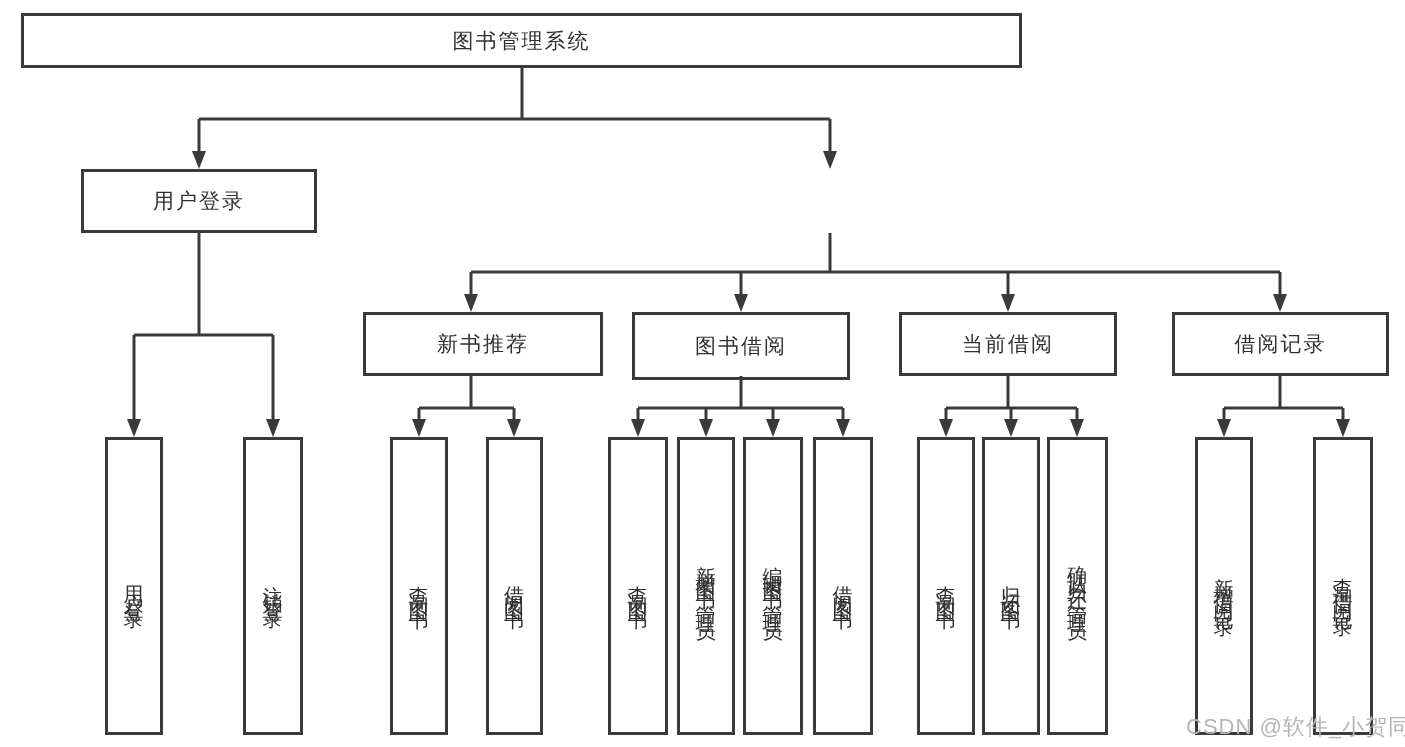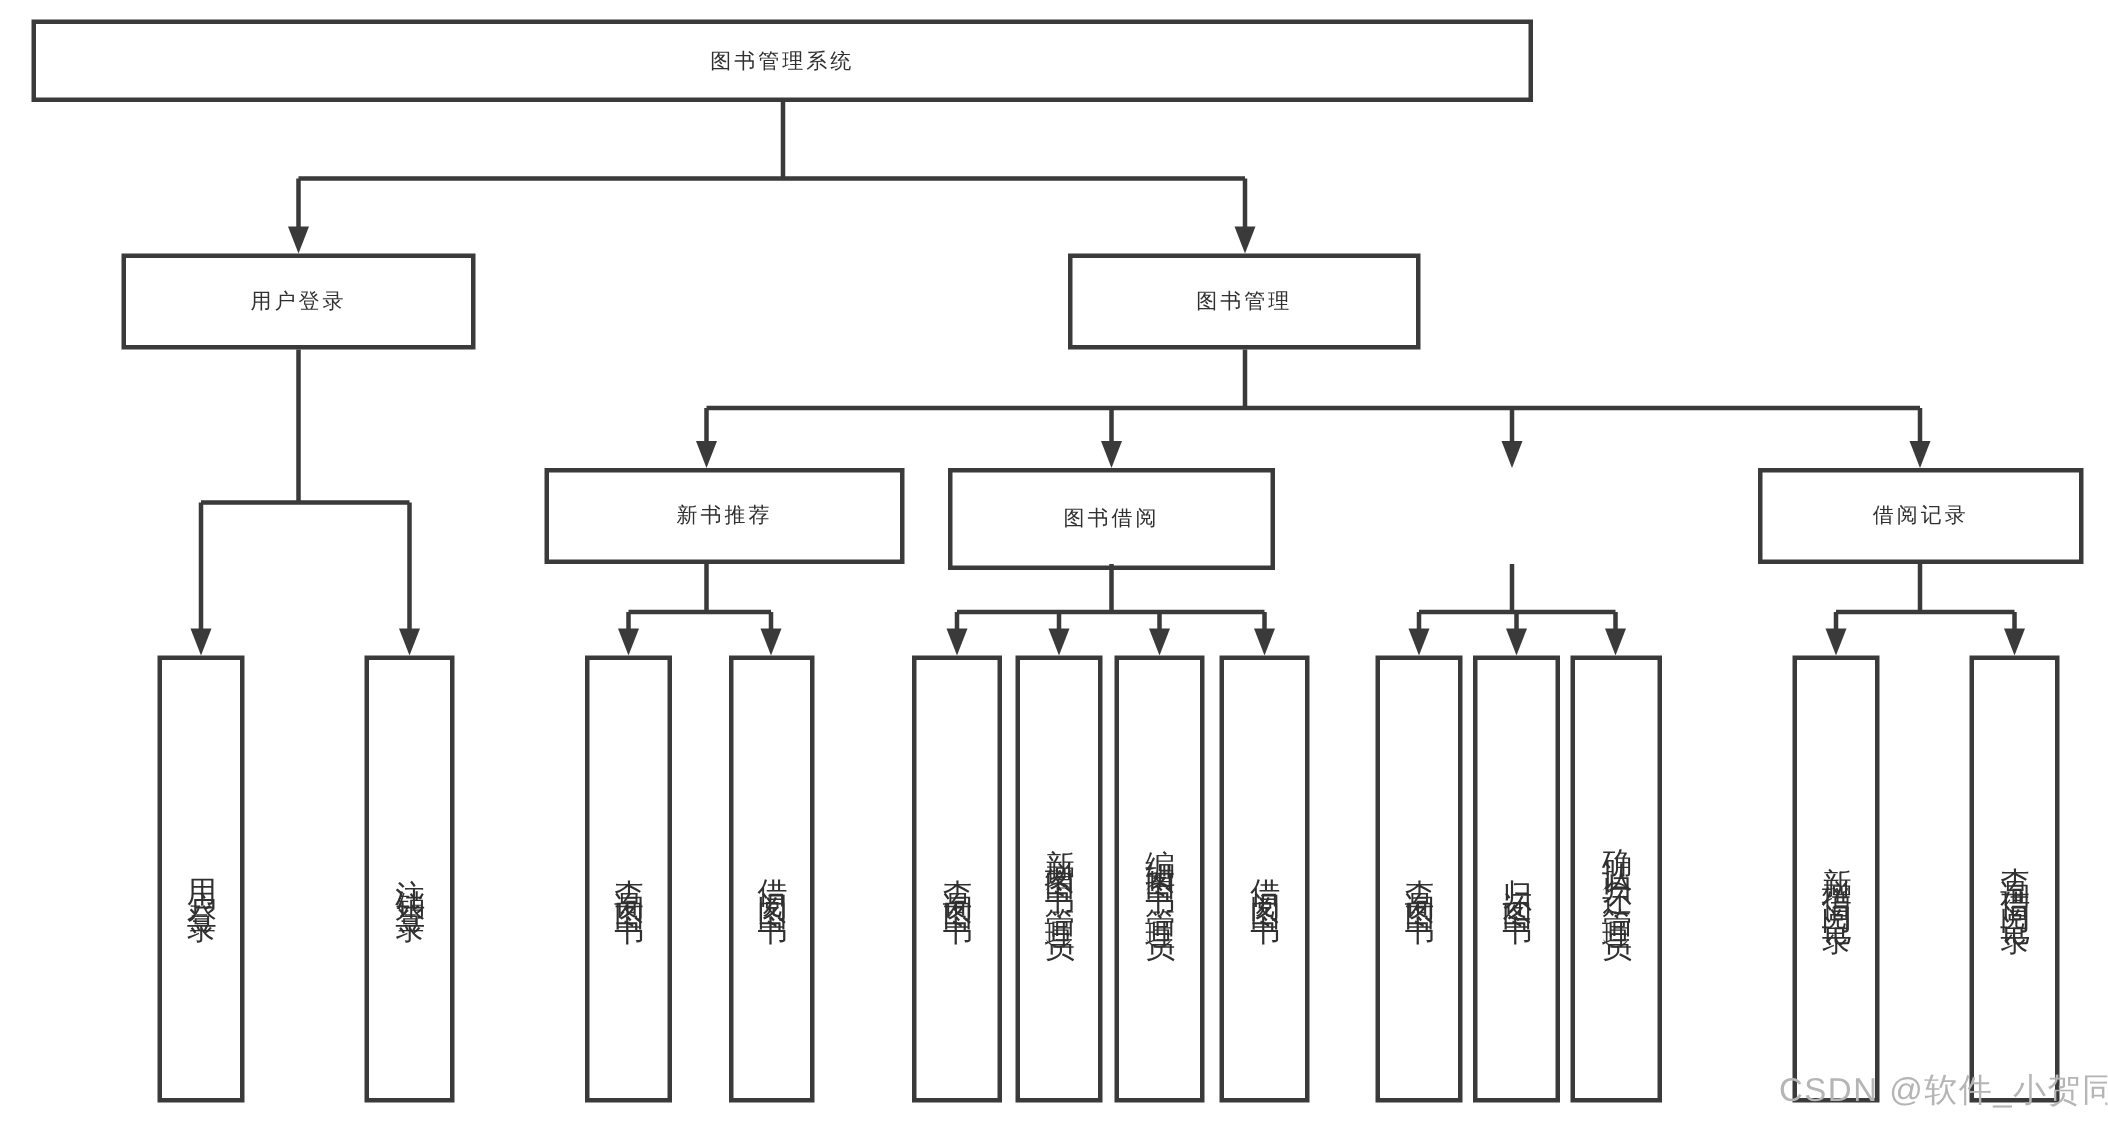--- a/index.html
+++ b/index.html
@@ -10,21 +10,21 @@
     background:#ffffff; overflow:hidden;
   }
   .connectors { position:absolute; left:0; top:0; width:1405px; height:747px; }
   .box {
     position:absolute;
     border:3px solid #3a3a3a;
     background:transparent;
     display:flex; align-items:center; justify-content:center;
     color:#303030;
   }
-  .hlabel { font-size:14px; letter-spacing:2px; white-space:nowrap; }
+  .hlabel { font-size:21px; letter-spacing:2px; white-space:nowrap; }
   .vlabel {
     writing-mode:vertical-rl; text-orientation:mixed;
     font-size:20px; letter-spacing:8px; line-height:1.1; white-space:nowrap;
   }
   
   .n-root   { left:21px;  top:13px;  width:1001px; height:55px; }
   
   .n-l2-0   { left:81px;  top:169px; width:236px; height:64px; }
   .n-l2-1   { left:712px; top:169px; width:235px; height:64px; }
   
@@ -105,29 +105,29 @@
     </g>
   </svg>
 
   <div class="box n-root">
     <span class="hlabel">图书管理系统</span>
   </div>
 
   <div class="box n-l2-0">
     <span class="hlabel">用户登录</span>
   </div>
-  <div class="box n-l2-1">
-    <span class="hlabel">图书管理</span>
-  </div>
 
   <div class="box n-l3-0">
     <span class="hlabel">新书推荐</span>
   </div>
   <div class="box n-l3-1">
     <span class="hlabel">图书借阅</span>
+  </div>
+  <div class="box n-l3-2">
+    <span class="hlabel">当前借阅</span>
   </div>
   <div class="box n-l3-3">
     <span class="hlabel">借阅记录</span>
   </div>
 
   <div class="box leaf n-leaf-0">
     <span class="vlabel">用户登录</span>
   </div>
   <div class="box leaf n-leaf-1">
     <span class="vlabel">注销登录</span>

